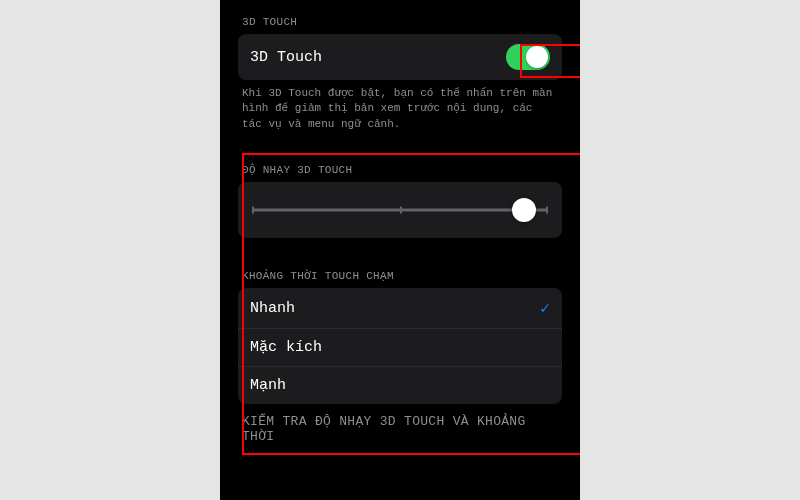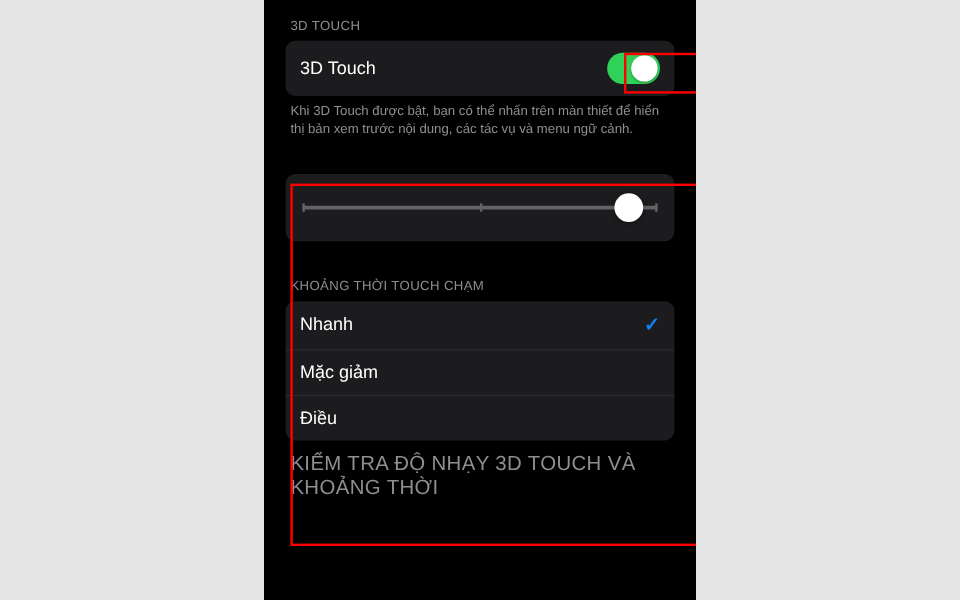--- a/index.html
+++ b/index.html
@@ -1,15 +1,15 @@
 <!DOCTYPE html>
 <html><head>
   <meta charset="utf-8">
   <style>
-    * { margin: 0; padding: 0; box-sizing: border-box; }
+    * { margin: 0; padding: 0; box-sizing: border-box; font-family: Liberation Mono, monospace; }
     body {
       width: 800px;
       height: 500px;
       background: #e5e5e5;
       display: flex;
       justify-content: center;
       align-items: flex-start;
       font-family: -apple-system, BlinkMacSystemFont, 'Segoe UI', sans-serif;
       overflow: hidden;
     }
@@ -145,67 +145,68 @@
       font-weight: 600;
     }
     .section-block {
       margin-bottom: 10px;
     }
     .spacer {
       height: 18px;
     }
     .cutoff-header {
       color: #8e8e93;
-      font-size: 17px;
+      font-size: 13px;
       letter-spacing: 0.3px;
       padding-left: 4px;
     }
   </style>
 </head>
 <body>
 
 <div class="phone-screen">
 
   <div class="section-block">
     <div class="section-header">3D TOUCH</div>
     <div class="setting-row">
       <span class="setting-label">3D Touch</span>
       <div class="toggle-switch">
         <div class="toggle-knob"></div>
       </div>
     </div>
-    <div class="description">Khi 3D Touch được bật, bạn có thể nhấn trên màn thiết để hiển thị bản xem trước nội dung, các tác vụ và menu ngữ cảnh.</div>
+    <div class="description">Khi 3D Touch được bật, bạn có thể nhấn trên màn hình để giảm thị bản xem trước nội dung, các tác vụ và menu ngữ cảnh.</div>
   </div>
 
   <div class="spacer"></div>
 
   <div class="section-block">
+    <div class="section-header">ĐỘ NHẠY 3D TOUCH</div>
     <div class="slider-container">
       <div class="slider-track"></div>
       <div class="slider-tick" style="left: 14px;"></div>
       <div class="slider-tick" style="left: 50%;"></div>
       <div class="slider-tick" style="right: 14px;"></div>
       <div class="slider-thumb" style="left: calc(14px + (100% - 28px) * 0.92);"></div>
     </div>
   </div>
 
   <div class="spacer"></div>
 
   <div class="section-block">
     <div class="section-header">KHOẢNG THỜI TOUCH CHẠM</div>
     <div class="list-group">
       <div class="list-item">
         <span class="list-item-label">Nhanh</span>
         <span class="checkmark">✓</span>
       </div>
       <div class="list-item">
-        <span class="list-item-label">Mặc giảm</span>
+        <span class="list-item-label">Mặc kích</span>
       </div>
       <div class="list-item">
-        <span class="list-item-label">Điều</span>
+        <span class="list-item-label">Mạnh</span>
       </div>
     </div>
   </div>
 
   <div class="cutoff-header">KIỂM TRA ĐỘ NHẠY 3D TOUCH VÀ KHOẢNG THỜI</div>
 
   <div class="highlight-box-1"></div>
   <div class="highlight-box-2"></div>
 
 </div>

